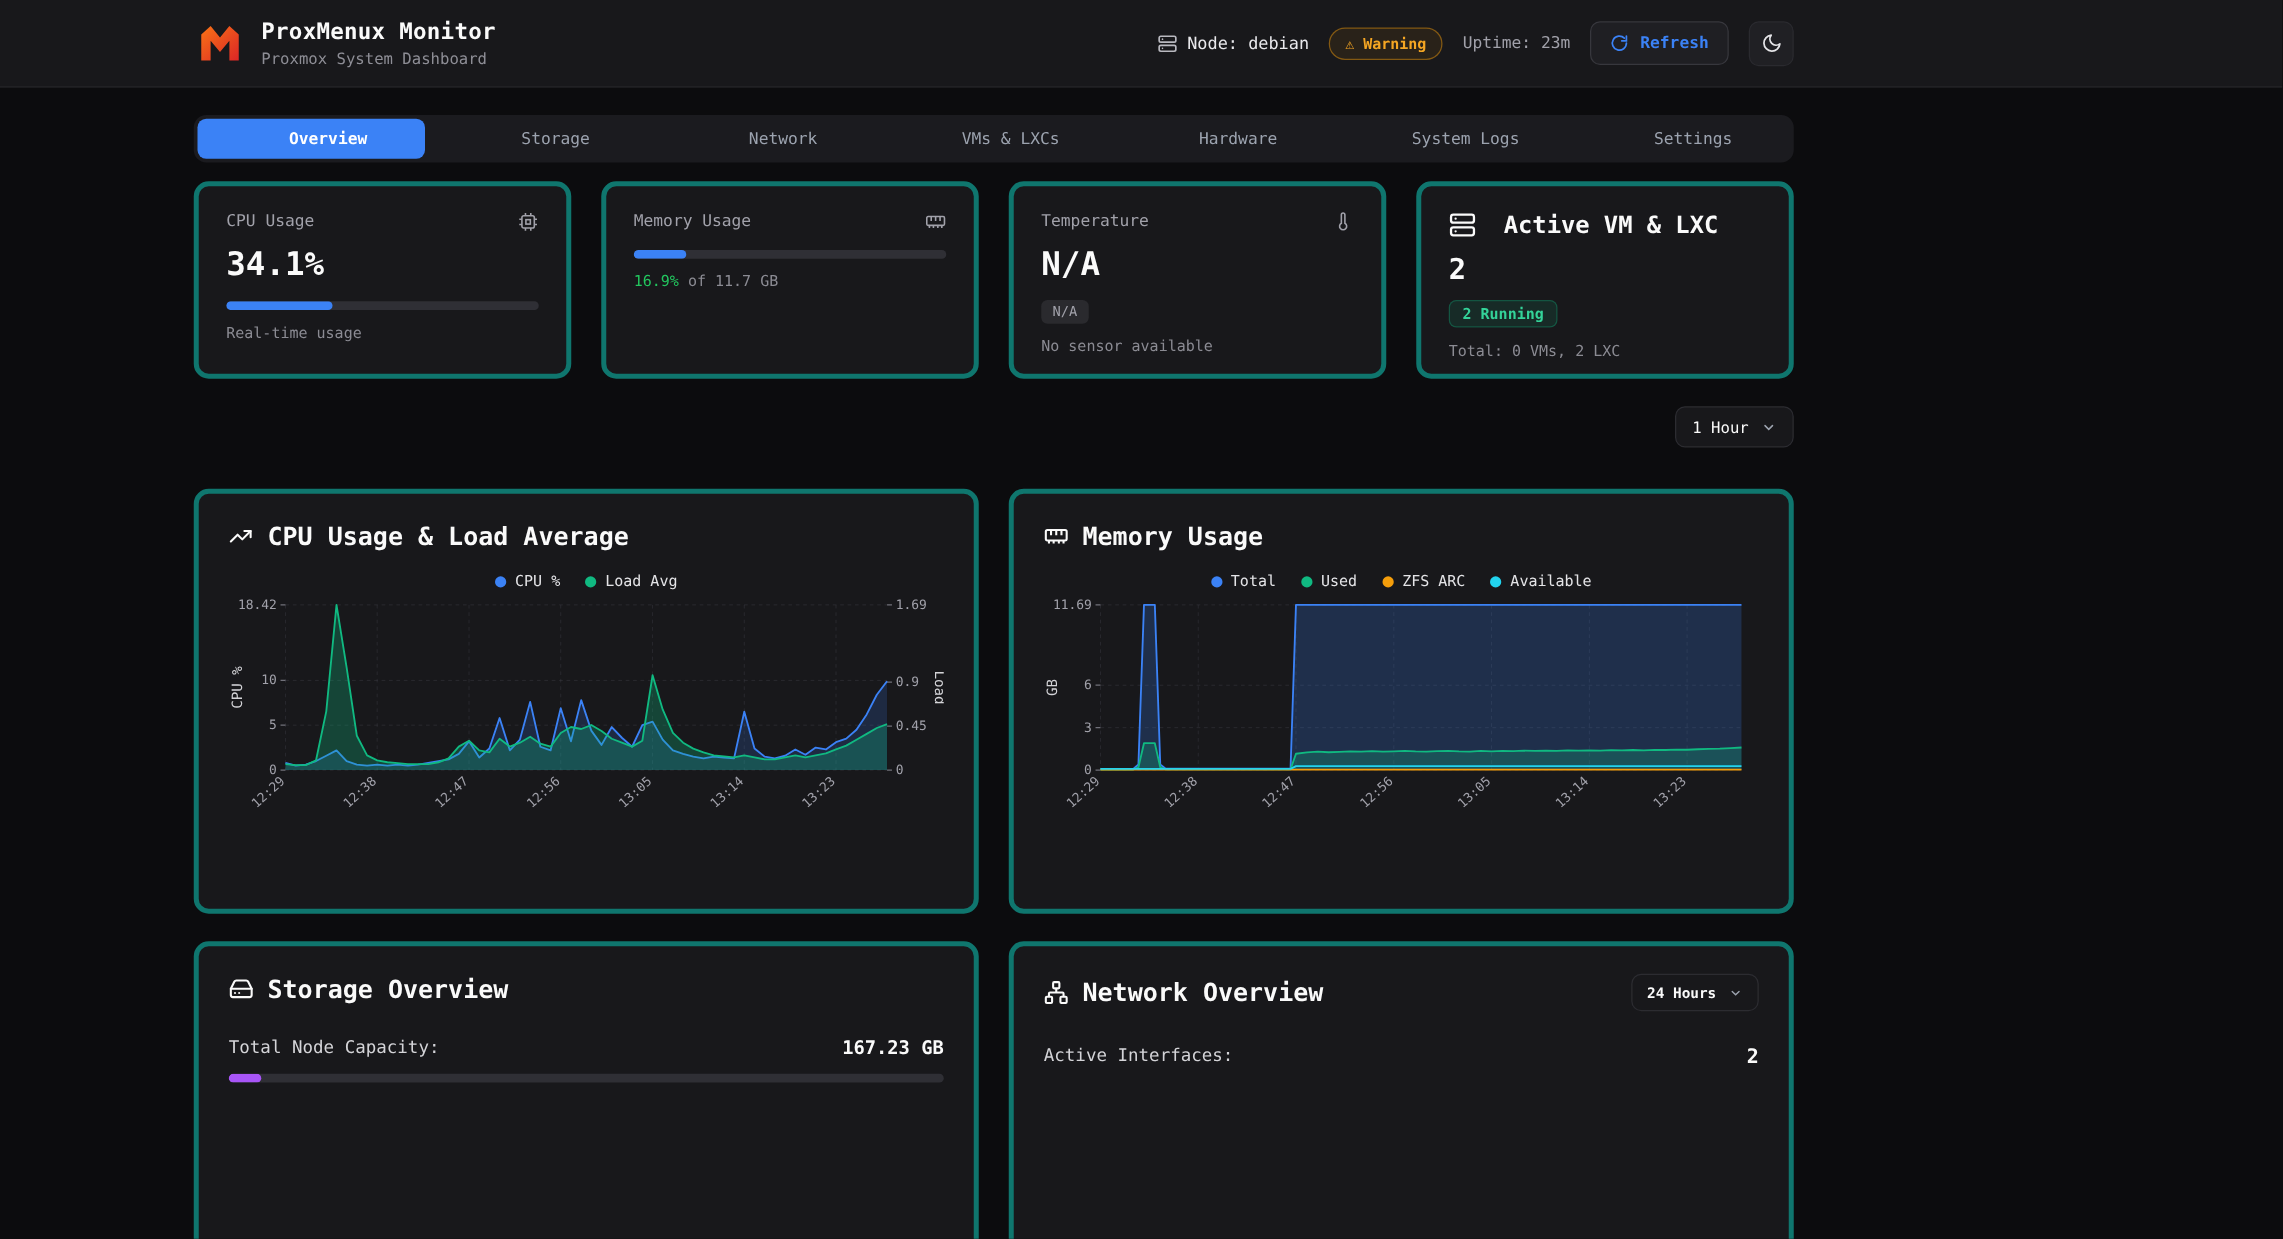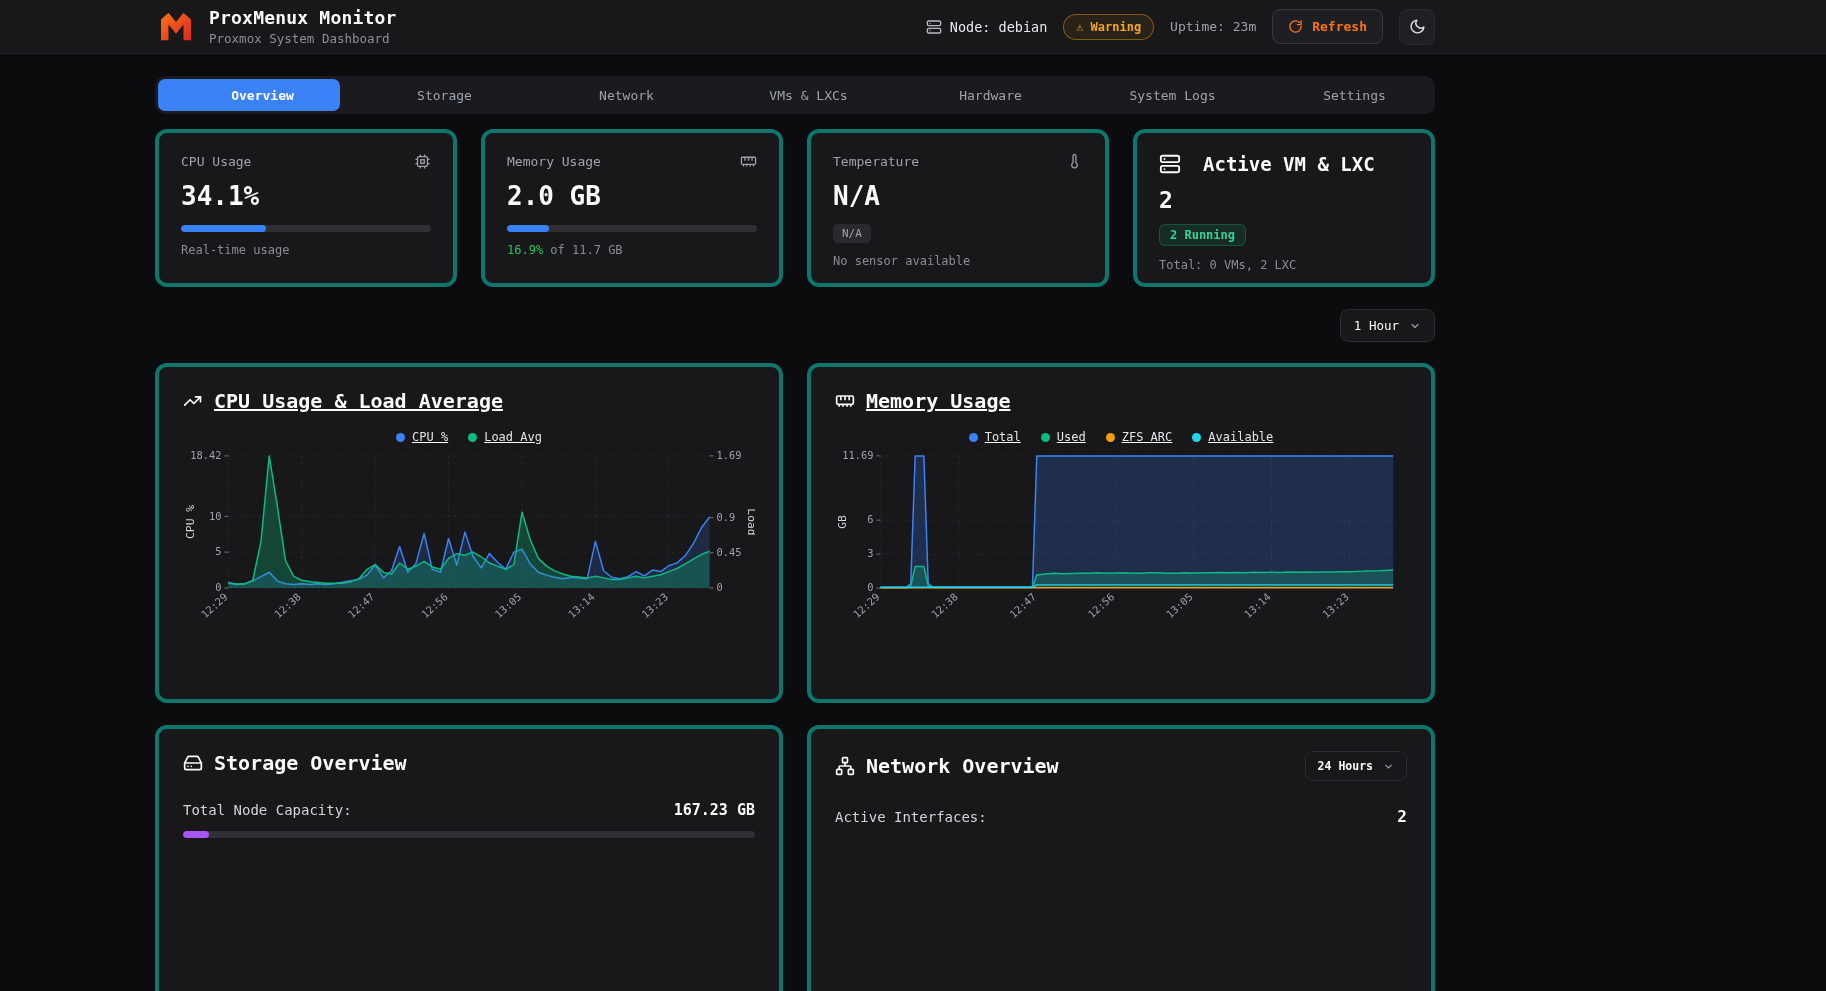--- a/index.html
+++ b/index.html
@@ -6,39 +6,39 @@
   html, body { margin: 0; }
   body {
     width: 1826px; height: 991px; overflow: hidden;
     background: #0c0c0e;
     font-family: "DejaVu Sans Mono", "Liberation Mono", monospace;
     color: #fafafa;
   }
   .shell { width: 1280px; margin-left: 155px; }
 
   
-  .header { height: 54px; background: #18181b; border-bottom: 1px solid #242428; }
+  .header { height: 70px; background: #18181b; border-bottom: 1px solid #242428; }
   .header-inner { width: 1280px; margin-left: 155px; height: 100%;
     display: flex; align-items: center; justify-content: space-between; }
   .brand { display: flex; align-items: center; gap: 12px; }
   .logo { width: 42px; height: 42px; display: flex; align-items: center; justify-content: center; }
   .brand-text { display: flex; flex-direction: column; }
   .app-title { font-size: 18px; font-weight: bold; color: #fafafa; letter-spacing: .2px; }
   .app-subtitle { font-size: 12.5px; color: #8e8e96; margin-top: 3px; }
   .header-right { display: flex; align-items: center; gap: 16px; }
   .node { display: flex; align-items: center; gap: 8px; font-size: 13.5px; color: #e8e8ec; }
   .node svg { color: #b9b9c0; }
   .warn-pill { display: inline-flex; align-items: center; gap: 7px;
     padding: 5px 12px; border: 1px solid rgba(245,158,11,.45); border-radius: 999px;
     background: rgba(245,158,11,.08); color: #f5a623; font-size: 12px; font-weight: bold; }
   .warn-pill .glyph { font-size: 12px; }
   .uptime { font-size: 13px; color: #a1a1aa; }
   .btn { display: inline-flex; align-items: center; gap: 9px; cursor: pointer;
     background: #1f1f23; border: 1px solid #37373d; border-radius: 8px;
-    color: #f97316; font-family: inherit; font-size: 13px; font-weight: bold;
+    color: #3b82f6; font-family: inherit; font-size: 13px; font-weight: bold;
     padding: 9px 15px; }
   .icon-btn { width: 36px; height: 36px; display: inline-flex; align-items: center; justify-content: center;
     background: #202024; border: 1px solid #2a2a2f; border-radius: 8px; color: #e4e4e7; cursor: pointer; }
 
   
   .main { padding-top: 22px; }
   .nav { display: flex; background: #1b1b1f; border-radius: 10px; padding: 3px; height: 38px; }
   .tab { flex: 1; border: none; background: transparent; border-radius: 7px;
     color: #9ca3af; font-family: inherit; font-size: 13px; cursor: pointer; padding-left: 27px; }
   .tab.active { background: #3b82f6; color: #ffffff; font-weight: bold; }
@@ -68,21 +68,21 @@
 
   
   .range-row { margin-top: 22px; display: flex; justify-content: flex-end; }
   .select-btn { display: inline-flex; align-items: center; gap: 10px; cursor: pointer;
     background: #18181b; border: 1px solid #2c2c31; border-radius: 8px;
     color: #fafafa; font-family: inherit; font-size: 12.5px; padding: 8px 13px; }
   .select-btn svg { color: #9ca3af; }
   .select-btn.small { font-size: 11.5px; font-weight: bold; padding: 7px 12px; }
 
   
-  .charts-grid { margin-top: 21px; display: grid; grid-template-columns: repeat(2, 1fr); gap: 24px; text-decoration: underline; }
+  .charts-grid { margin-top: 33px; display: grid; grid-template-columns: repeat(2, 1fr); gap: 24px; }
   .chart-card { padding: 22px 24px; height: 340px; }
   .card-title-row { display: flex; align-items: center; gap: 11px; color: #fafafa; }
   .card-title { font-size: 20px; font-weight: bold; }
   .legend { display: flex; justify-content: center; gap: 20px; margin-top: 17px; }
   .legend-item { display: inline-flex; align-items: center; gap: 7px; font-size: 12px; color: #e4e4e7; }
   .legend-dot { width: 9px; height: 9px; border-radius: 50%; display: inline-block; }
   svg.chart { width: 100%; height: auto; display: block; margin-top: 4px;
     font-family: "DejaVu Sans Mono", "Liberation Mono", monospace; }
   svg.chart .grid { stroke: #3a3a41; stroke-dasharray: 3 3; stroke-width: .75; opacity: .55; }
   svg.chart .axis { stroke: #71717a; stroke-width: 1; }
@@ -181,21 +181,20 @@
 
     <div class="card stat-card">
       <div class="stat-head">
         <span class="stat-title">Memory Usage</span>
         <svg width="17" height="17" viewBox="0 0 24 24" fill="none" stroke="currentColor" stroke-width="1.8">
           <rect x="2" y="6" width="20" height="10" rx="1.5"></rect>
             <path d="M7 6v5M12 6v5M17 6v5"></path>
             <path d="M5 16v3M9.5 16v3M14.5 16v3M19 16v3"></path>
         </svg>
       </div>
-      <div class="stat-value">2.0 GB</div>
       <div class="bar">
           <div class="bar-fill" style="width: 16.9%;"></div>
         </div>
       <div class="stat-caption">
         <span class="hl-blue">16.9%</span><span> of 11.7 GB</span>
       </div>
     </div>
 
     <div class="card stat-card">
       <div class="stat-head">

